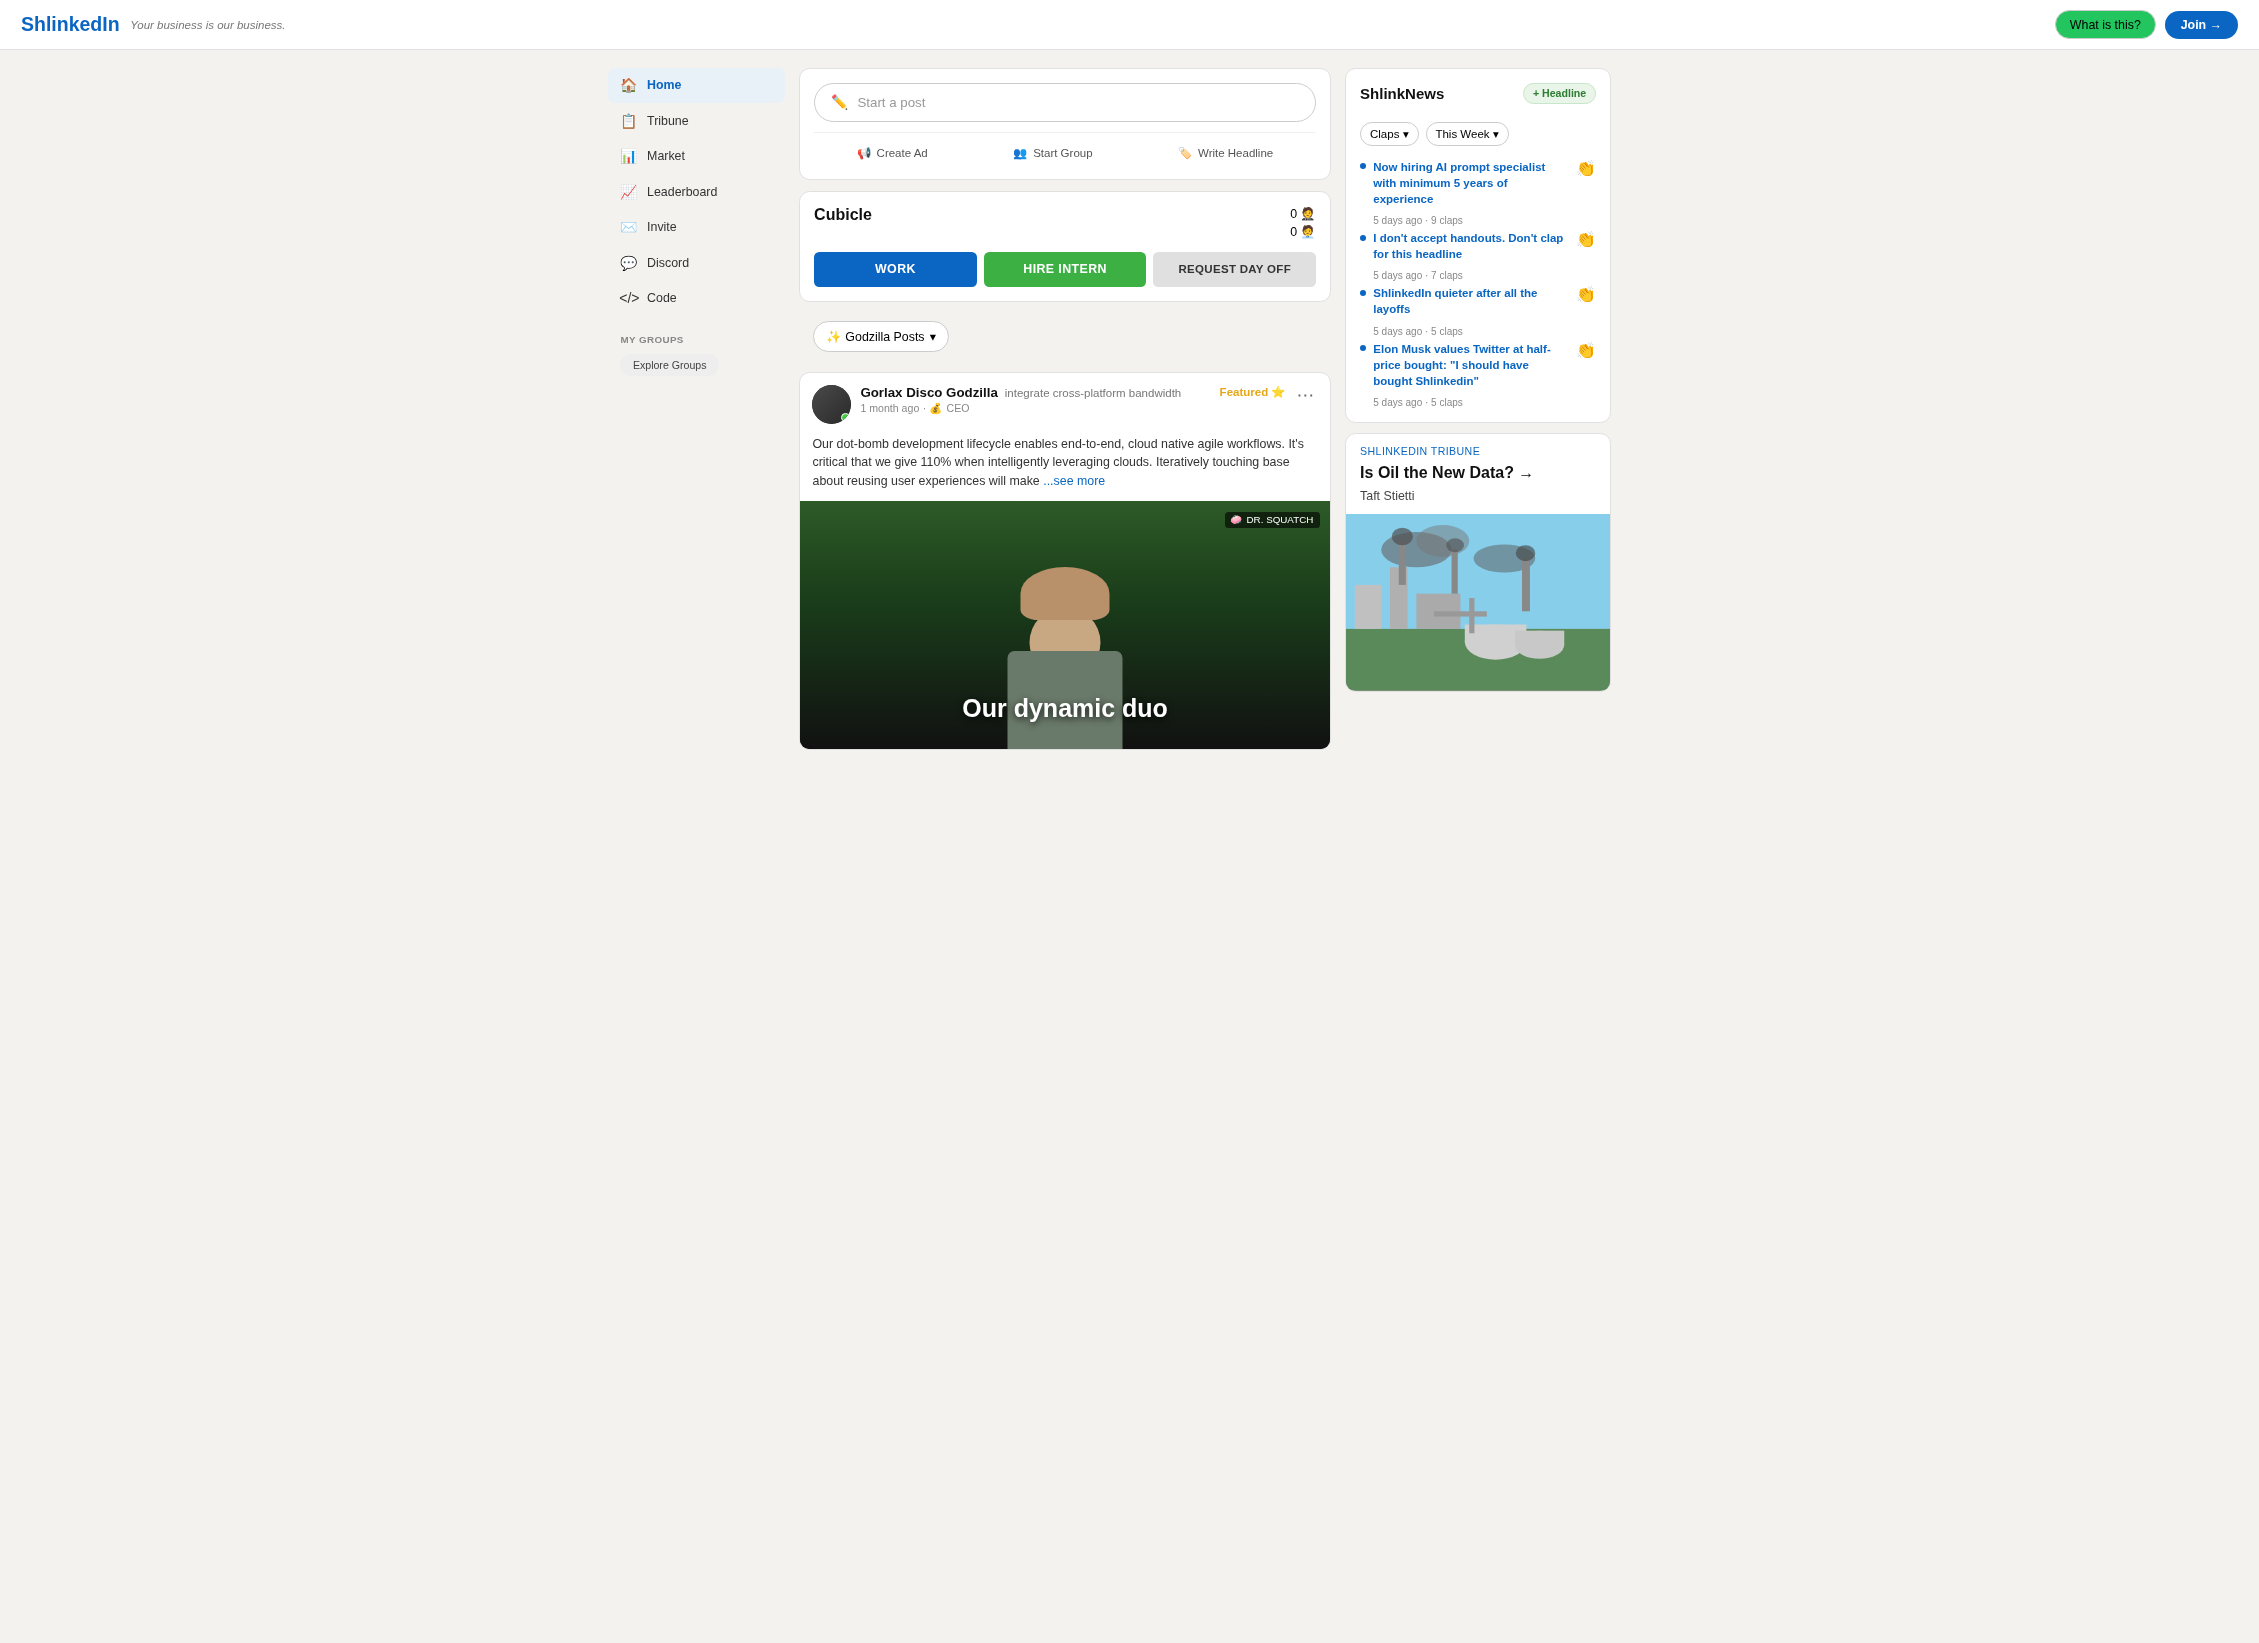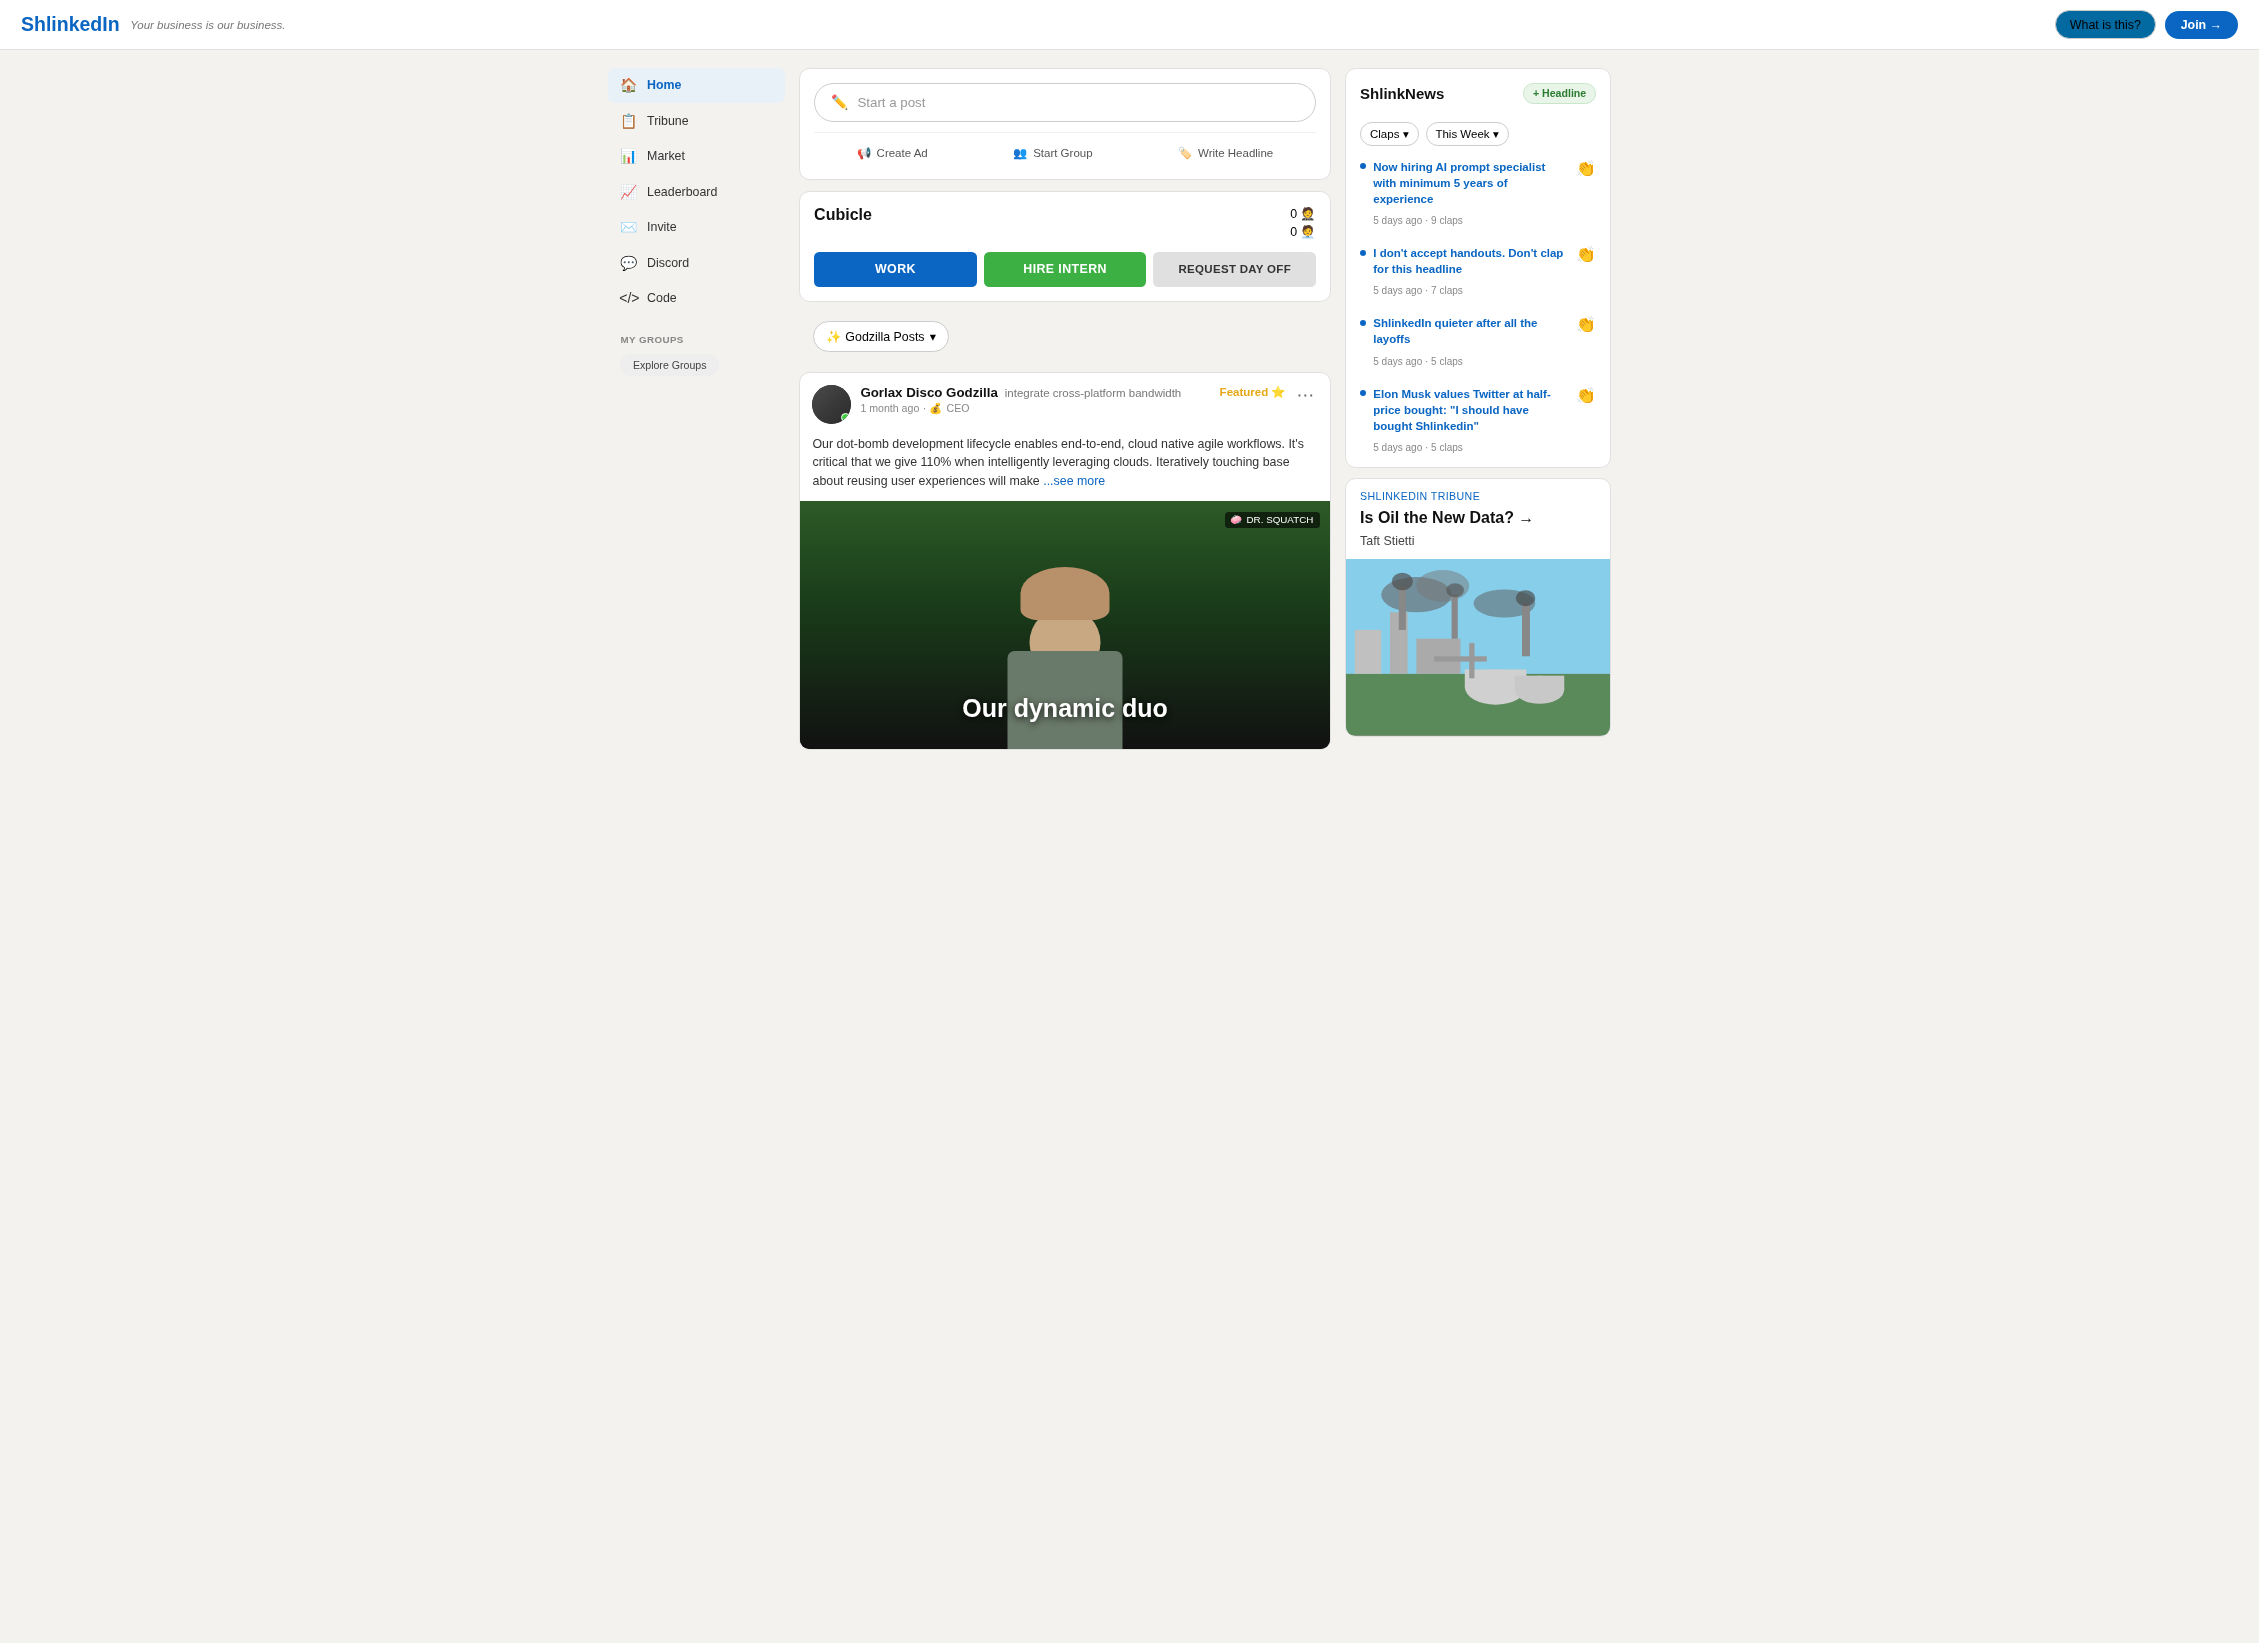--- a/index.html
+++ b/index.html
@@ -33,21 +33,21 @@
       color: #777;
       font-style: italic;
     }
     .header-right {
       display: flex;
       align-items: center;
       gap: 8.9px;
     }
     .what-is-btn {
       border: 0.9px solid #ccc;
-      background: #0369a1;
+      background: #22c55e;
       padding: 6.2px 14px;
       border-radius: 17.7px;
       font-size: 12.4px;
       cursor: pointer;
     }
     .join-btn {
       background: #0a66c2;
       color: #fff;
       border: none;
       padding: 7px 16px;
@@ -420,21 +420,21 @@
       display: flex;
       align-items: center;
       gap: 3.5px;
       border: 0.9px solid #ccc;
       background: #fff;
       padding: 4.4px 8.9px;
       border-radius: 14px;
       font-size: 11.5px;
       cursor: pointer;
     }
-    .news-items { display: flex; flex-direction: column; gap: 19px; }
+    .news-items { display: flex; flex-direction: column; gap: 4px; }
     .news-item { display: flex; align-items: flex-start; gap: 7px; }
     .news-dot {
       width: 6.2px;
       height: 6.2px;
       border-radius: 50%;
       background: #0a66c2;
       margin-top: 4.4px;
       flex-shrink: 0;
     }
     .news-item-content { flex: 1; }

